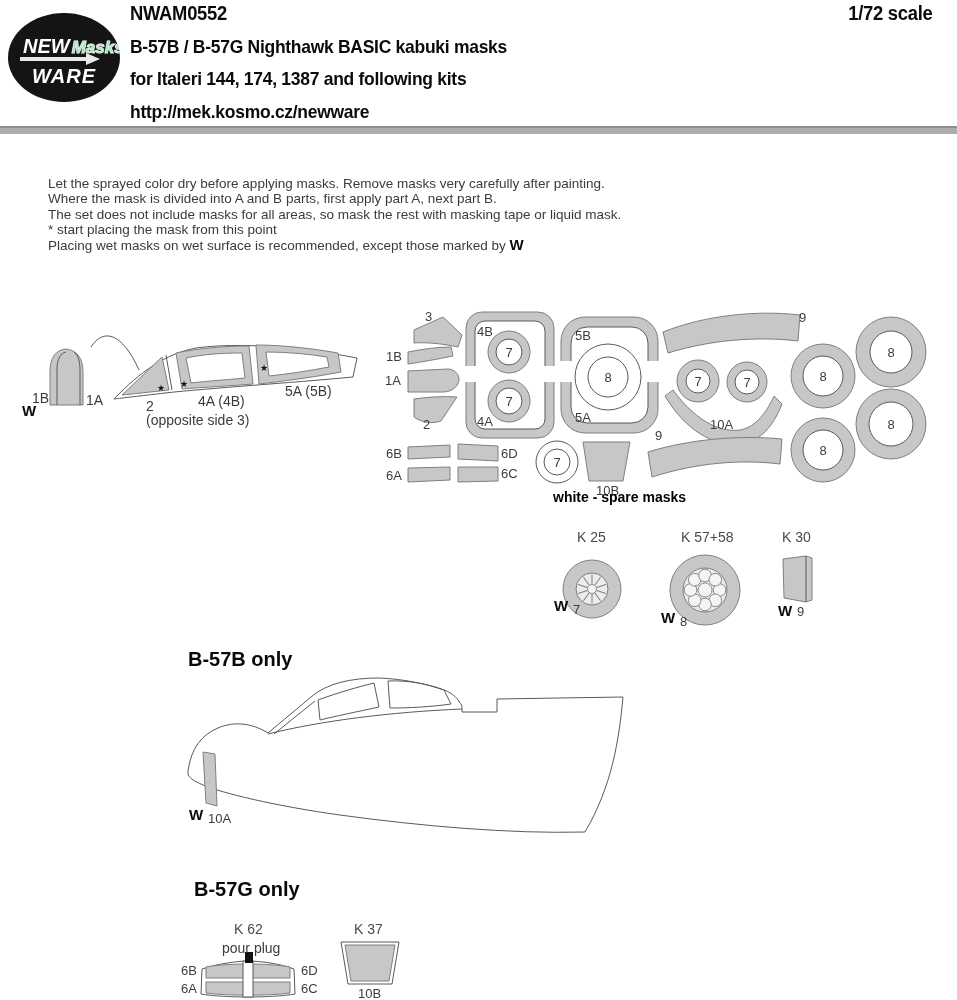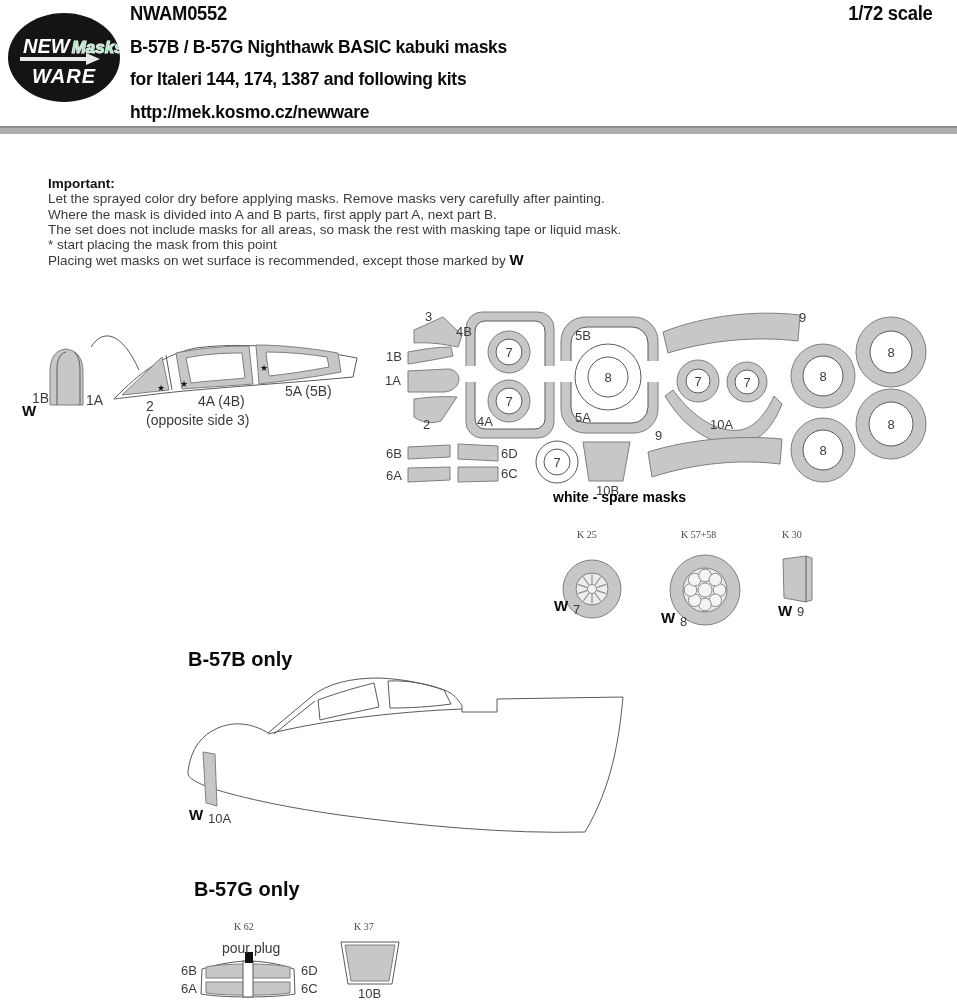--- a/index.html
+++ b/index.html
@@ -25,21 +25,21 @@
   
   .imp{position:absolute;left:48px;top:176px;font-size:13.5px;line-height:15.3px;
        color:#3b3b3b;}
   .imp .h{font-weight:bold;color:#111;}
   .lbl{position:absolute;font-size:13px;color:#3c3c3c;white-space:nowrap;}
   .lbl.f14{font-size:14px;}
   .ctr{transform:translate(-50%,-50%);}
   .b{font-weight:bold;color:#000;}
   .wet{font-weight:bold;color:#0a0a0a;font-size:15px;letter-spacing:-1px;}
   .sec{position:absolute;font-size:20px;font-weight:bold;color:#0a0a0a;}
-  .kit{position:absolute;font-size:10px;color:#4a4a4a;white-space:nowrap;font-family:Liberation Serif, serif;}
+  .kit{position:absolute;font-size:14px;color:#4a4a4a;white-space:nowrap;}
   
   #art{position:absolute;left:0;top:0;pointer-events:none;}
   .m{fill:#c7c7c7;stroke:#7f7f7f;stroke-width:1;}
   .w{fill:#ffffff;stroke:#5a5a5a;stroke-width:1;}
   .ln{fill:none;stroke:#5a5a5a;stroke-width:1;}
   .gap{fill:#ffffff;stroke:none;}
   .hub{fill:#ececec;stroke:#7f7f7f;stroke-width:1;}
   .hub2{fill:#f4f4f4;stroke:#7f7f7f;stroke-width:0.9;}
   .spk{stroke:#7f7f7f;stroke-width:1;}
 </style>
@@ -60,21 +60,20 @@
   </div>
 
   <div class="hdr" style="left:130px;top:2px;font-size:20px"><span class="cond">NWAM0552</span></div>
   <div class="hdr" style="right:24px;top:2px;font-size:20px"><span class="condr">1/72 scale</span></div>
   <div class="hdr" style="left:130px;top:36px;font-size:19px"><span class="cond">B-57B / B-57G Nighthawk BASIC  kabuki masks</span></div>
   <div class="hdr" style="left:130px;top:68px;font-size:19px"><span class="cond">for Italeri 144, 174, 1387  and following kits</span></div>
   <div class="hdr" style="left:130px;top:101px;font-size:19px"><span class="cond">http://mek.kosmo.cz/newware</span></div>
   <div class="rule"></div>
 
   <div class="imp">
-    <div class="h">Important:</div>
     <div>Let the sprayed color dry before applying masks. Remove masks very carefully after painting.</div>
     <div>Where the mask is divided into A and B parts, first apply part A, next part B.</div>
     <div>The set does not include masks for all areas, so mask the rest with masking tape or liquid mask.</div>
     <div>*  start placing the mask from this point</div>
     <div><span>Placing wet masks on wet surface is recommended, except those marked by</span> <span class="wet">W</span></div>
   </div>
 
   <svg id="art" width="957" height="1000" viewBox="0 0 957 1000">
 
     <g>
@@ -207,21 +206,21 @@
   <div class="lbl f14" style="left:86px;top:392px">1A</div>
   <div class="lbl f14" style="left:146px;top:398px">2</div>
   <div class="lbl f14" style="left:198px;top:393px">4A (4B)</div>
   <div class="lbl f14" style="left:285px;top:383px">5A (5B)</div>
   <div class="lbl f14" style="left:146px;top:412px">(opposite side 3)</div>
 
   <div class="lbl" style="left:425px;top:309px">3</div>
   <div class="lbl" style="left:386px;top:349px">1B</div>
   <div class="lbl" style="left:385px;top:373px">1A</div>
   <div class="lbl" style="left:423px;top:417px">2</div>
-  <div class="lbl" style="left:456px;top:324px">4B</div>
+  <div class="lbl" style="left:477px;top:324px">4B</div>
   <div class="lbl" style="left:477px;top:414px">4A</div>
   <div class="lbl" style="left:575px;top:328px">5B</div>
   <div class="lbl" style="left:575px;top:410px">5A</div>
   <div class="lbl ctr" style="left:509px;top:352px">7</div>
   <div class="lbl ctr" style="left:509px;top:401px">7</div>
   <div class="lbl ctr" style="left:608px;top:377px">8</div>
   <div class="lbl ctr" style="left:698px;top:381px">7</div>
   <div class="lbl ctr" style="left:747px;top:382px">7</div>
   <div class="lbl ctr" style="left:823px;top:376px">8</div>
   <div class="lbl ctr" style="left:891px;top:352px">8</div>

